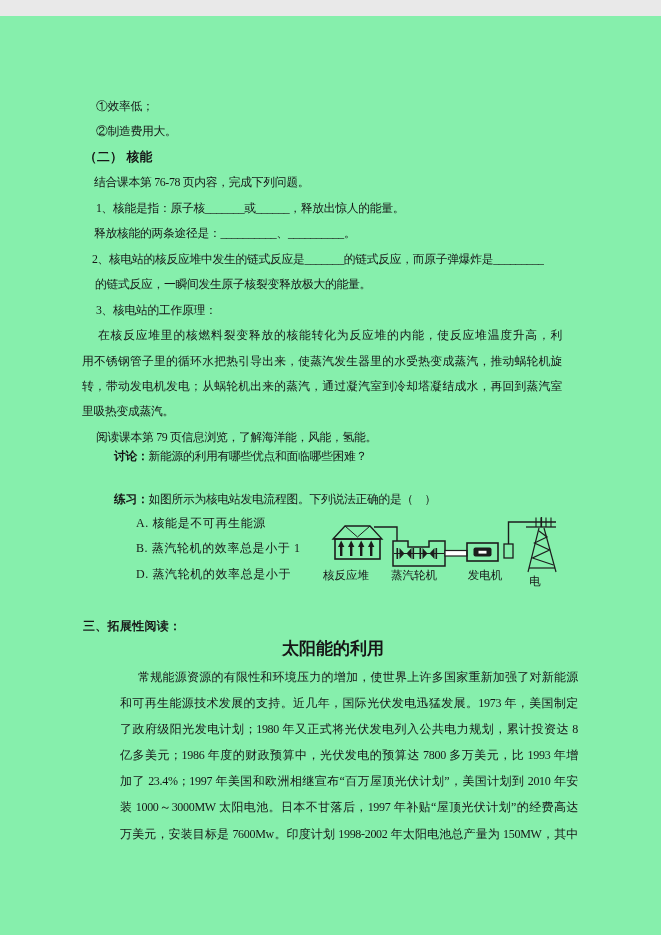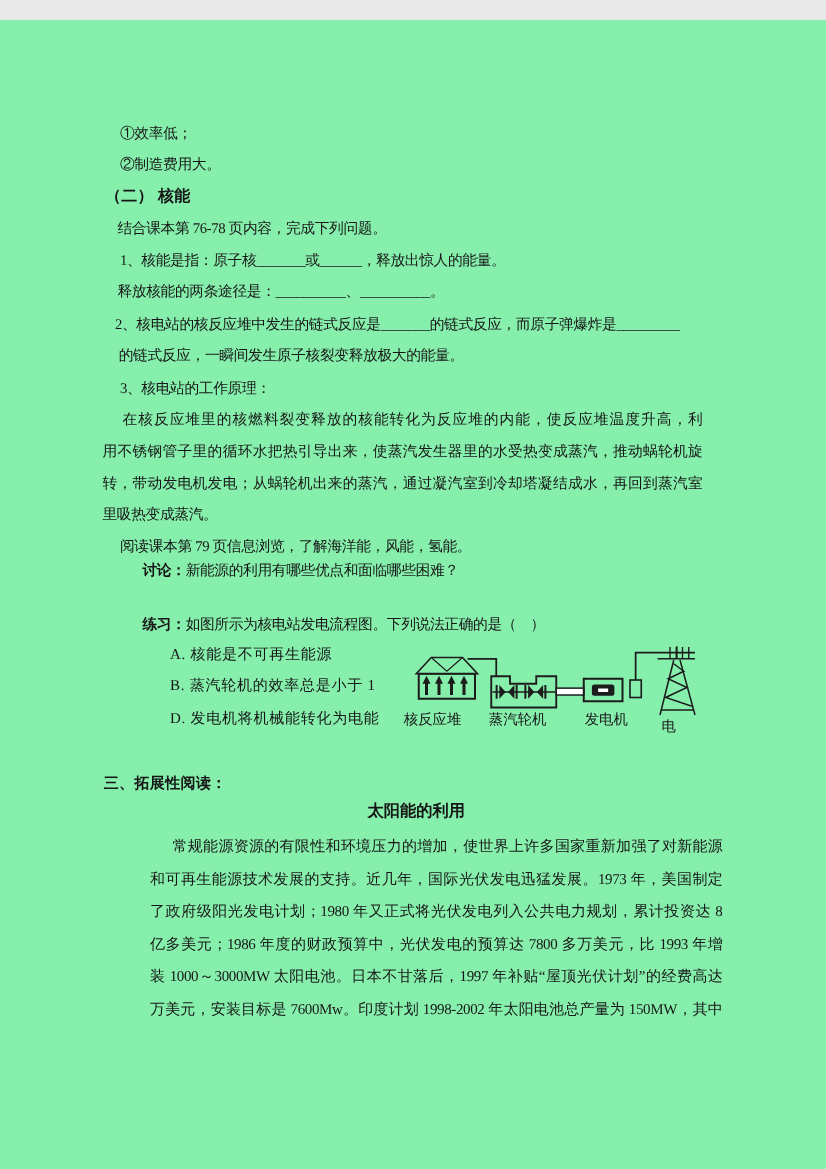--- a/index.html
+++ b/index.html
@@ -18,21 +18,21 @@
   .i14{padding-left:14px;}
   .ti16{text-indent:16px;}
   .h2line{font-size:12.8px;font-weight:bold;letter-spacing:0.2px;}
   .just{white-space:normal;text-align:justify;text-align-last:justify;word-break:keep-all;height:25.45px;overflow:hidden;}
   .disc{left:114px;top:428px;}
   .exer{left:114px;top:471px;}
   .lbl{font-weight:bold;}
   .opts{left:136px;top:495px;}
   .opts .ln{line-height:25.4px;font-size:12px;letter-spacing:0.6px;}
   .h3line{left:83px;top:598px;font-weight:bold;font-size:12px;line-height:25px;letter-spacing:0.3px;}
-  .article-title{left:92px;top:620px;width:482px;text-align:center;font-weight:bold;font-size:13px;line-height:25px;}
+  .article-title{left:92px;top:620px;width:482px;text-align:center;font-weight:bold;font-size:17px;line-height:25px;}
   .article{left:120px;top:648px;width:458px;}
   .article .ln{line-height:26.1px;height:26.1px;font-size:12px;letter-spacing:-0.3px;
     white-space:normal;text-align:justify;text-align-last:justify;word-break:keep-all;overflow:hidden;}
   .article .ln.noj{text-align:left;text-align-last:left;}
   .article .ti18{text-indent:18px;}
   .diagram{left:315px;top:500px;}
   svg text{font-family:"Liberation Serif","DejaVu Serif",serif;fill:#161616;}
 </style>
 </head>
 <body>
@@ -60,21 +60,21 @@
     <span class="lbl">讨论：</span><span>新能源的利用有哪些优点和面临哪些困难？</span>
   </div>
 
   <div class="abs ln exer">
     <span class="lbl">练习：</span><span>如图所示为核电站发电流程图。下列说法正确的是（　）</span>
   </div>
 
   <div class="abs opts">
     <div class="ln">A. 核能是不可再生能源</div>
     <div class="ln">B. 蒸汽轮机的效率总是小于 1</div>
-    <div class="ln">D. 发电机将机械能转化为电能</div>
+    <div class="ln">D. 蒸汽轮机的效率总是小于</div>
   </div>
 
   <svg class="abs diagram" width="260" height="76" viewBox="0 0 260 76">
     <g stroke="#1c1c1c" fill="none">
 
       <g>
         <polygon points="18,23 30,10 55,10 67,23" stroke-width="1.3"></polygon>
         <path d="M30,10 L42.5,21 L55,10" stroke-width="1"></path>
         <rect x="20" y="23" width="45" height="20" stroke-width="1.6"></rect>
         <g fill="#1c1c1c" stroke="none">
@@ -140,17 +140,18 @@
 
   <div class="abs h3line">三、拓展性阅读：</div>
 
   <div class="abs article-title">太阳能的利用</div>
 
   <div class="abs article">
     <div class="ln ti18">常规能源资源的有限性和环境压力的增加，使世界上许多国家重新加强了对新能源</div>
     <div class="ln">和可再生能源技术发展的支持。近几年，国际光伏发电迅猛发展。1973 年，美国制定</div>
     <div class="ln">了政府级阳光发电计划；1980 年又正式将光伏发电列入公共电力规划，累计投资达 8</div>
     <div class="ln">亿多美元；1986 年度的财政预算中，光伏发电的预算达 7800 多万美元，比 1993 年增</div>
+    <div class="ln">加了 23.4%；1997 年美国和欧洲相继宣布“百万屋顶光伏计划”，美国计划到 2010 年安</div>
     <div class="ln">装 1000～3000MW 太阳电池。日本不甘落后，1997 年补贴“屋顶光伏计划”的经费高达 9200</div>
     <div class="ln">万美元，安装目标是 7600Mw。印度计划 1998-2002 年太阳电池总产量为 150MW，其中 2002</div>
   </div>
 
 </div>
 
 </body></html>

